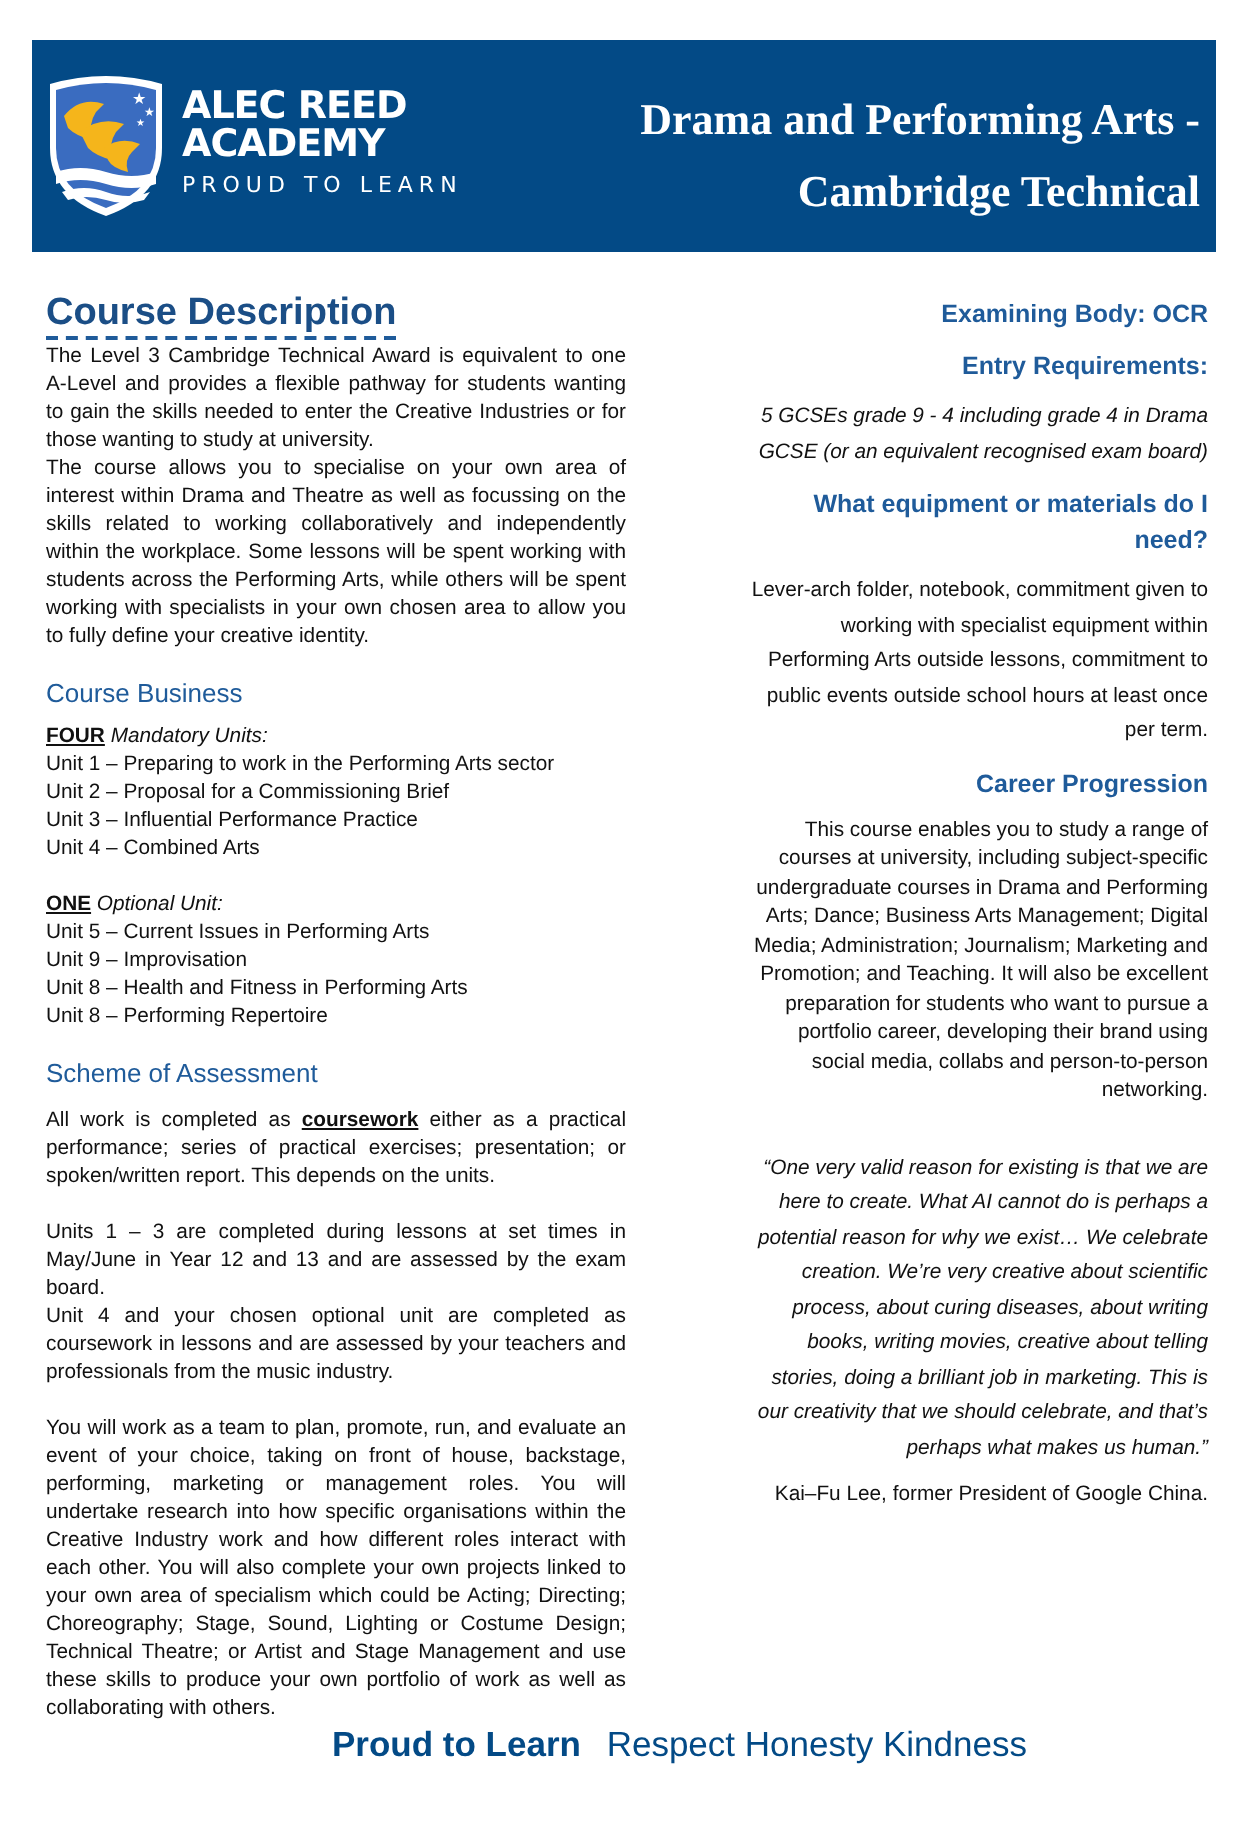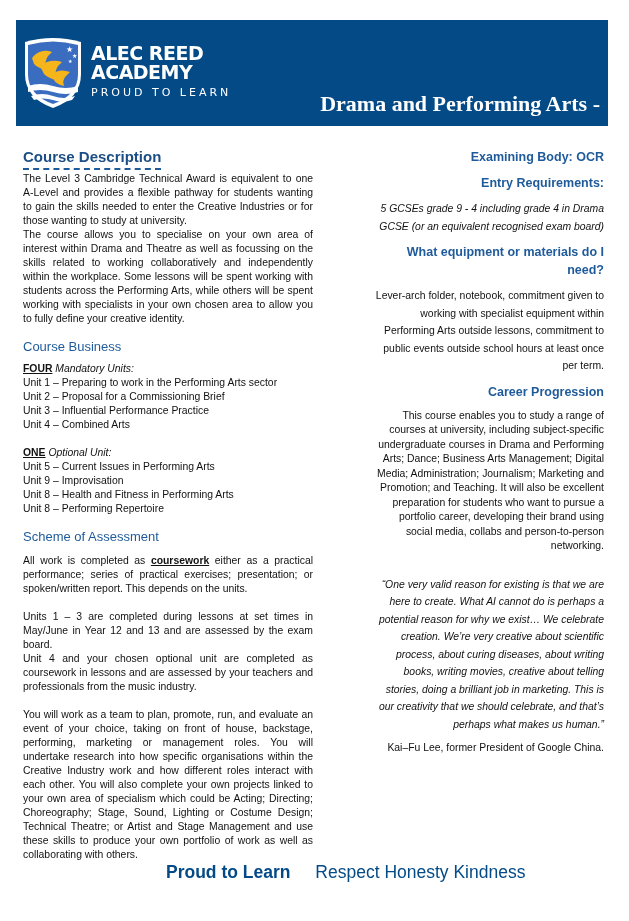--- a/index.html
+++ b/index.html
@@ -16,48 +16,48 @@
       font-family: "DejaVu Sans", sans-serif; font-weight: bold; font-size: 19px;
       line-height: 19px; letter-spacing: -0.5px; color: #fff; display: block;
     }
     .brand-tag {
       font-family: "DejaVu Sans", sans-serif; font-size: 11px; letter-spacing: 3px;
       color: #fff; display: block; margin-top: 4px;
     }
     .doc-title {
       position: absolute; right: 8px; top: 22px; width: 360px; text-align: right;
       font-family: "Liberation Serif", "DejaVu Serif", serif; font-weight: bold;
-      font-size: 22px; line-height: 36px; color: #fff; margin-top: 44px;
+      font-size: 22px; line-height: 36px; color: #fff;
     }
 
     .left-col { position: absolute; left: 23px; top: 148px; width: 290px; font-size: 10.4px; line-height: 14px; }
     .right-col { position: absolute; left: 370px; top: 148px; width: 234px; text-align: right; font-size: 10.4px; line-height: 14.5px; }
 
     .h-main {
-      font-weight: bold; color: #1b4e86; font-size: 15px; line-height: 18px;
+      font-weight: bold; color: #1b4e86; font-size: 19px; line-height: 18px;
       display: inline-block; padding-bottom: 2px; border-bottom: 2px dashed #1f5b9a;
     }
     .h-sec { color: #1f5b9a; font-size: 13px; line-height: 18px; font-weight: normal; }
     .h-right { color: #1f5b9a; font-weight: bold; font-size: 12.5px; line-height: 18px; }
 
     p.just { text-align: justify; }
     .gap { height: 14px; }
     .bold { font-weight: bold; text-decoration: underline; }
     .ital { font-style: italic; }
     .unit-line { display: block; }
 
     .right-col .block { margin-bottom: 8px; }
     .quote { font-style: italic; line-height: 17.5px; }
 
     .footer {
       position: absolute; left: 166px; top: 862px; font-size: 17.5px; color: #034a86;
       white-space: nowrap;
     }
     .footer .motto { font-weight: bold; }
-    .footer .values { margin-left: 20px; }
+    .footer .values { margin-left: 8px; }
   </style>
 </head>
 <body>
 
 <div class="header">
   <svg class="crest" viewBox="0 0 62 74">
     <path d="M3 6 Q31 -2 59 6 L59 38 Q59 62 31 72 Q3 62 3 38 Z" fill="#ffffff"></path>
     <path d="M6 9 Q31 2 56 9 L56 38 Q56 59 31 68 Q6 59 6 38 Z" fill="#3a6cc0"></path>
     <path d="M6 50 Q18 46 31 50 Q44 54 56 50 L56 56 Q44 60 31 56 Q18 52 6 56 Z" fill="#ffffff"></path>
     <path d="M9 60 Q20 56 31 60 Q42 64 53 60 L50 64 Q40 67 31 64 Q21 61 12 64 Z" fill="#ffffff"></path>

